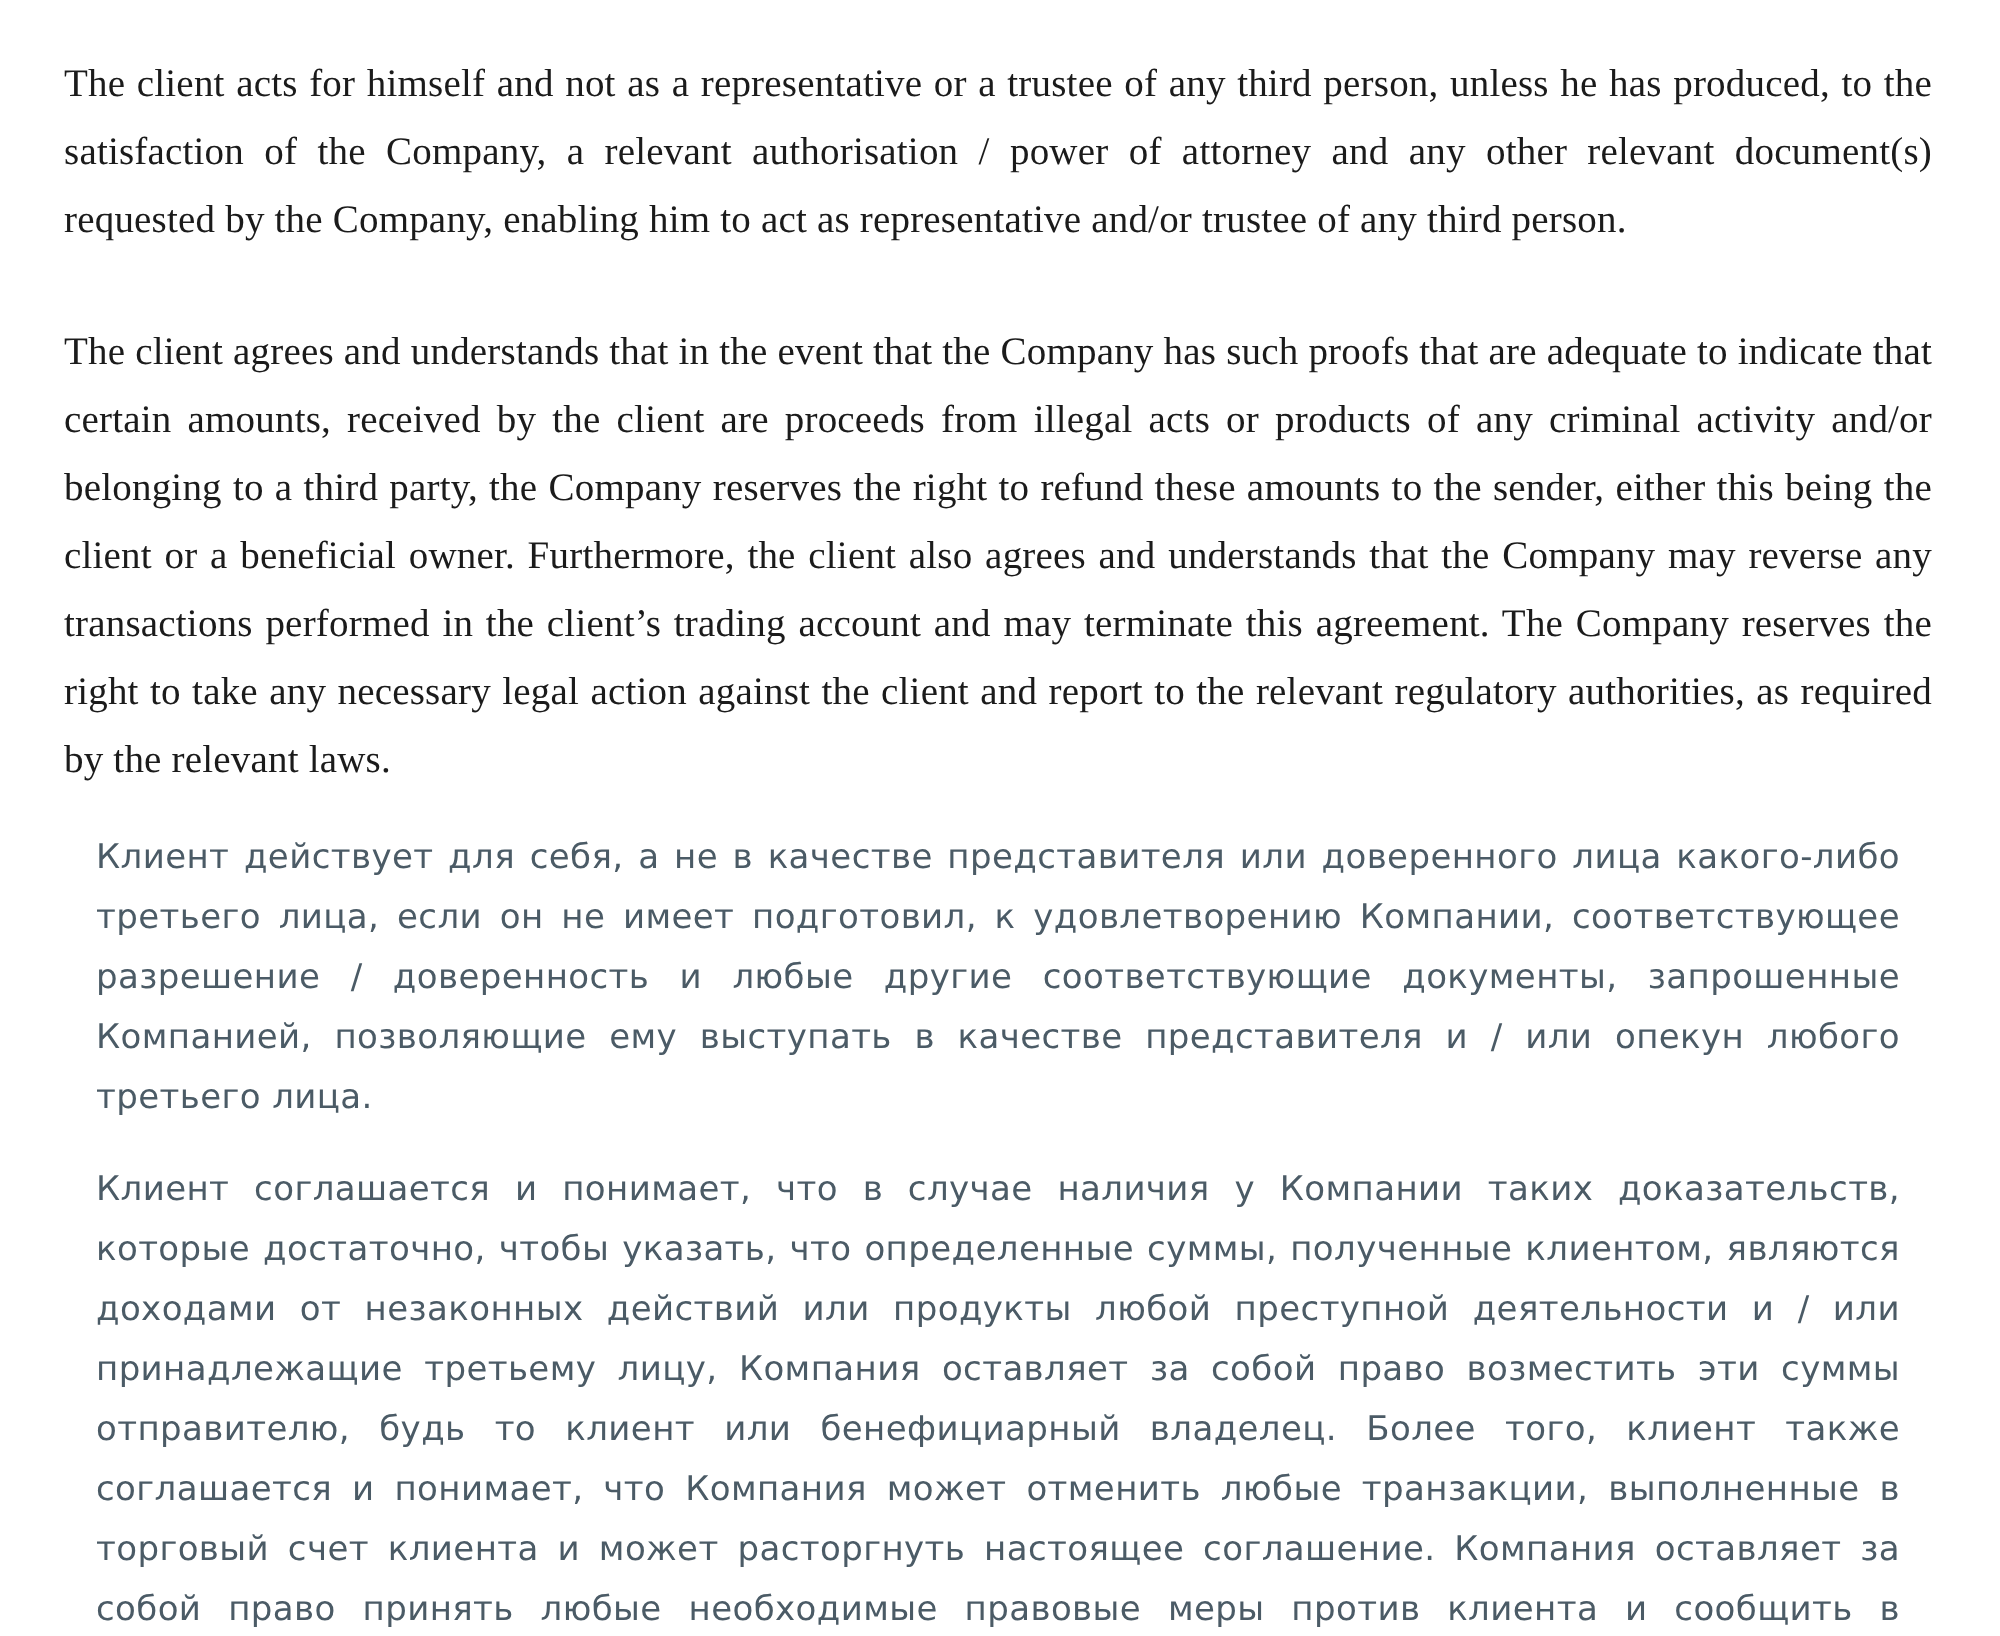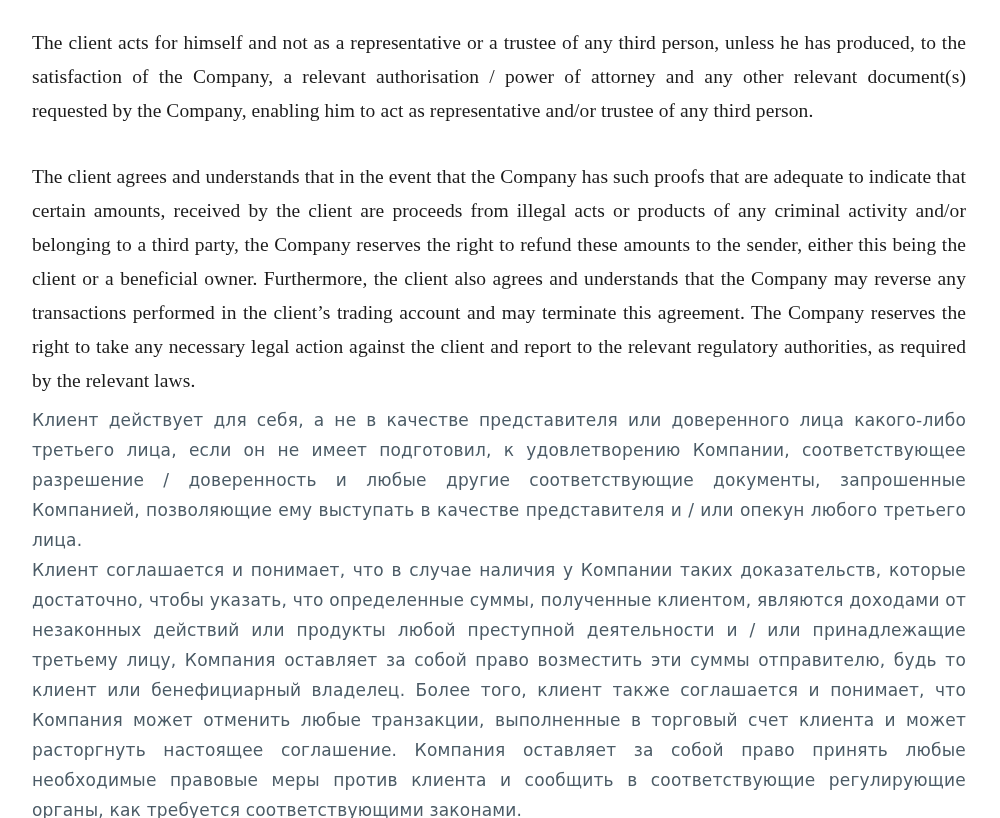--- a/index.html
+++ b/index.html
@@ -34,21 +34,21 @@
   .para-en.first {
     margin-bottom: 32px;
   }
   .para-ru {
     color: #4b5b66;
     font-family: "DejaVu Sans", sans-serif;
     font-size: 17px;
     line-height: 30px;
     text-align: justify;
     text-justify: inter-word;
-    margin: 0;
+    margin: 16px;
     letter-spacing: 0.2px;
   }
   .ru-block {
     margin-top: 7px;
   }
   .para-ru + .para-ru {
     margin-top: 0px;
   }
   
   .para-en:last-child, .para-ru:last-child {

